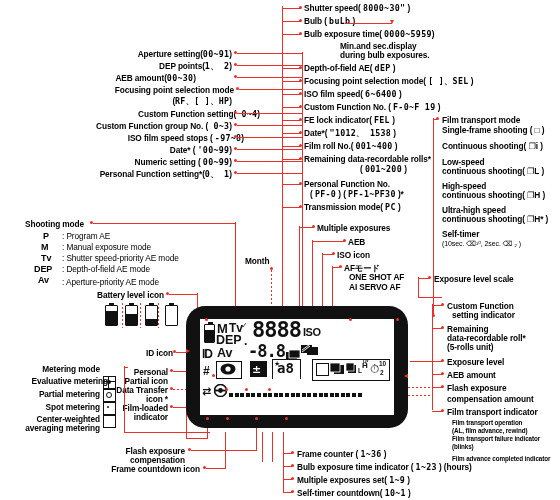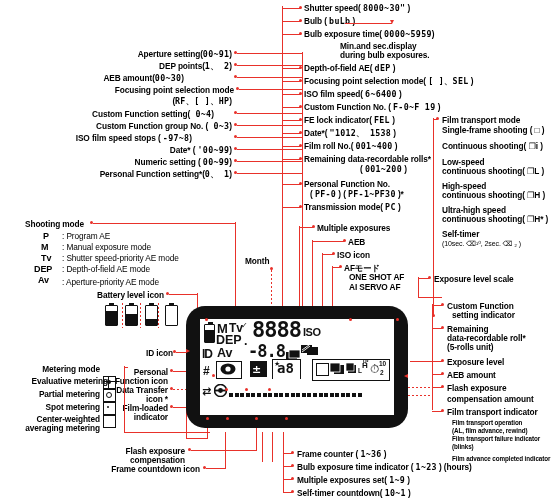--- a/index.html
+++ b/index.html
@@ -49,26 +49,26 @@
     font-weight:bold;font-size:8.6px;color:#111;white-space:nowrap;letter-spacing:0px;}
   .ticks{position:absolute;display:flex;gap:1.6px;}
   .ticks b{display:block;width:4px;height:4.2px;background:#111;}
 </style>
 </head>
 <body>
 
 <div>
   <div class="lbl r" style="left:0;top:50px;width:232px"><span>Aperture setting(</span><span class="seg">00~91</span><span>)</span></div>
   <div class="lbl r" style="left:0;top:62px;width:232px"><span>DEP points(</span><span class="seg">1、 2</span><span>)</span></div>
-  <div class="lbl r" style="left:0;top:74px;width:184px"><span>AEB amount(</span><span class="seg">00~30</span><span>)</span></div>
+  <div class="lbl r" style="left:12px;top:74px;width:184px"><span>AEB amount(</span><span class="seg">00~30</span><span>)</span></div>
   <div class="lbl r" style="left:0;top:86px;width:234px"><span>Focusing point selection mode</span></div>
   <div class="lbl r" style="left:0;top:97px;width:232px"><span>(</span><span class="seg">RF、[ ]、HP</span><span>)</span></div>
-  <div class="lbl r" style="left:0;top:110px;width:214px"><span>Custom Function setting(</span><span class="seg"> 0~4</span><span>)</span></div>
+  <div class="lbl r" style="left:0;top:110px;width:260px"><span>Custom Function setting(</span><span class="seg"> 0~4</span><span>)</span></div>
   <div class="lbl r" style="left:0;top:122px;width:232px"><span>Custom Function group No. (</span><span class="seg"> 0~3</span><span>)</span></div>
-  <div class="lbl r" style="left:0;top:134px;width:192px"><span>ISO film speed stops ( </span><span class="seg">-97~8</span><span>)</span></div>
+  <div class="lbl r" style="left:0;top:134px;width:244px"><span>ISO film speed stops ( </span><span class="seg">-97~8</span><span>)</span></div>
   <div class="lbl r" style="left:0;top:146px;width:232px"><span>Date* ( </span><span class="seg">'00~99</span><span>)</span></div>
   <div class="lbl r" style="left:0;top:158px;width:232px"><span>Numeric setting ( </span><span class="seg">00~99</span><span>)</span></div>
   <div class="lbl r" style="left:0;top:170px;width:232px"><span>Personal Function setting*(</span><span class="seg">0、 1</span><span>)</span></div>
 </div>
 
 <div>
   <div class="dot" style="left:234px;top:51px"></div>
     <div class="h" style="left:237px;top:52.5px;width:65px"></div>
   <div class="dot" style="left:234px;top:63px"></div>
     <div class="h" style="left:237px;top:64.5px;width:65px"></div>
@@ -258,21 +258,21 @@
   <div class="dot" style="left:90px;top:221px"></div>
   <div class="h" style="left:93px;top:222.5px;width:143px"></div>
   <div class="v" style="left:235px;top:222px;height:93px"></div>
   <div class="dot" style="left:233.5px;top:313px"></div>
 </div>
 
 <div>
   <div class="lbl" style="left:97px;top:291px"><span>Battery level icon</span></div>
   <div class="lbl" style="left:146px;top:349px"><span>ID icon</span></div>
   <div class="lbl r" style="left:95px;top:368px;width:73px"><span>Personal</span></div>
-  <div class="lbl r" style="left:95px;top:377px;width:73px"><span>Function icon</span></div>
+  <div class="lbl r" style="left:95px;top:377px;width:73px"><span>Partial icon</span></div>
   <div class="lbl r" style="left:95px;top:386px;width:73px"><span>Data Transfer</span></div>
   <div class="lbl r" style="left:95px;top:395px;width:73px"><span>icon *</span></div>
   <div class="lbl r" style="left:95px;top:404px;width:73px"><span>Film-loaded</span></div>
   <div class="lbl r" style="left:95px;top:413px;width:73px"><span>indicator</span></div>
 
   <div class="lbl r" style="left:0;top:365px;width:100px"><span>Metering mode</span></div>
   <div class="lbl r" style="left:0;top:377px;width:108px"><span>Evaluative metering</span></div>
   <div class="lbl r" style="left:0;top:390px;width:100px"><span>Partial metering</span></div>
   <div class="lbl r" style="left:0;top:403px;width:100px"><span>Spot metering</span></div>
   <div class="lbl r" style="left:0;top:415px;width:100px"><span>Center-weighted</span></div>

